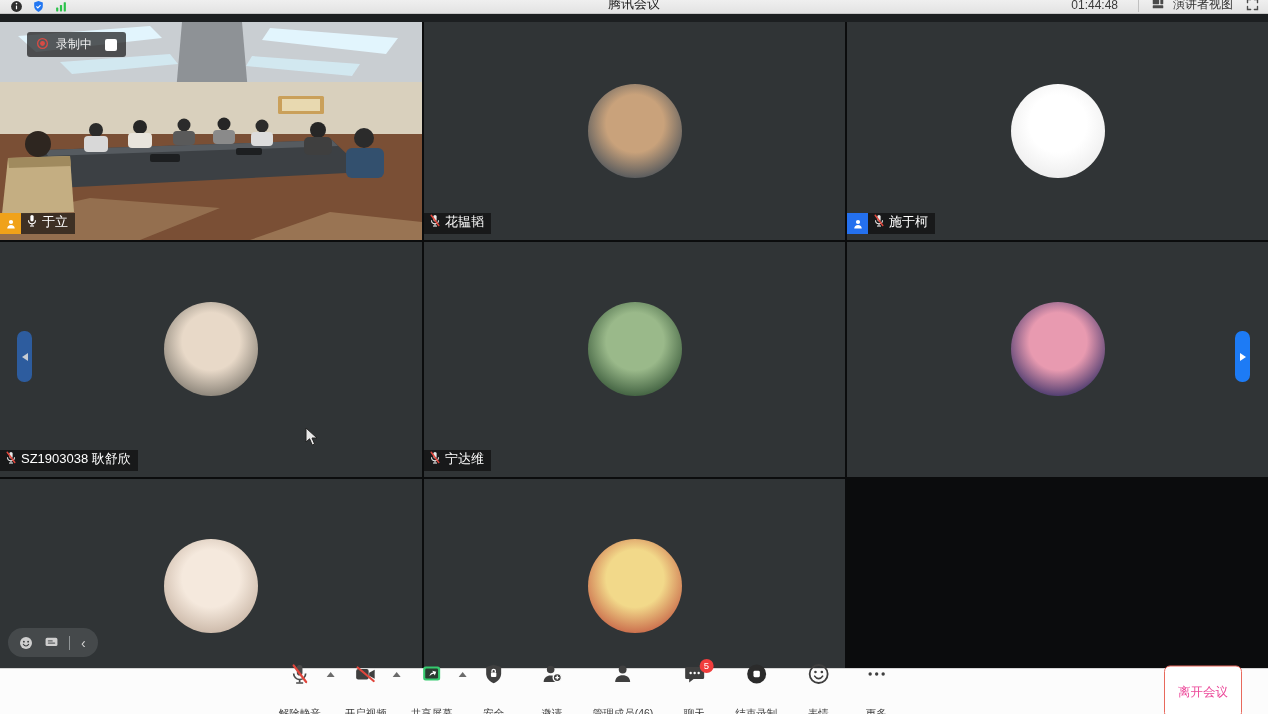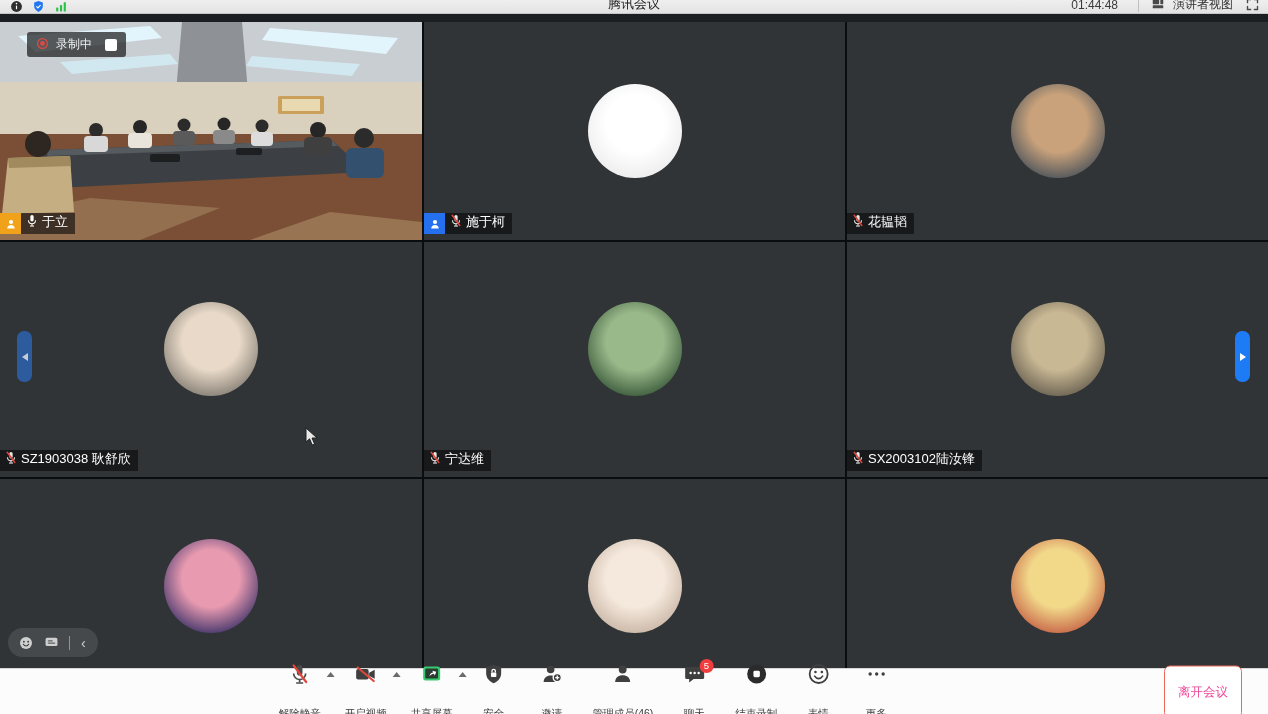--- a/index.html
+++ b/index.html
@@ -185,20 +185,38 @@
     <div class="rec-badge">
           <span><svg width="13" height="13" viewBox="0 0 24 24">
               <circle cx="12" cy="12" r="9" fill="none" stroke="#d84b44" stroke-width="2.4"></circle>
               <circle cx="12" cy="12" r="4.5" fill="#d84b44"></circle>
             </svg></span>
           <span class="rec-text">录制中</span>
           <span class="rec-stop"></span>
         </div>
       </div>
       <div class="tile">
+      <div class="avatar" style="background: radial-gradient(circle at 50% 42%, rgb(201, 162, 123) 0%, rgb(201, 162, 123) 40%, rgb(84, 88, 92) 78%);"></div>
+      <div class="name-label">
+
+        <span class="label-dark">
+          <span class="mic">
+              <svg width="14" height="15" viewBox="0 0 24 24">
+                <rect x="9.2" y="2.5" width="5.6" height="11" rx="2.8" fill="#e8e8e8"></rect>
+                <path d="M6 11.5a6 6 0 0 0 12 0" fill="none" stroke="#e8e8e8" stroke-width="1.8"></path>
+                <line x1="12" y1="17.5" x2="12" y2="21" stroke="#e8e8e8" stroke-width="1.8"></line>
+                <line x1="8.5" y1="21.5" x2="15.5" y2="21.5" stroke="#e8e8e8" stroke-width="1.8"></line>
+                <line x1="5.5" y1="3" x2="18.5" y2="20.5" stroke="#e0463c" stroke-width="2.6" stroke-linecap="round"></line>
+              </svg>
+            </span>
+          <span class="pname">花韫韬</span>
+        </span>
+      </div>
+    </div>
+      <div class="tile">
       <div class="avatar" style="background: radial-gradient(circle at 50% 42%, rgb(255, 255, 255) 0%, rgb(255, 255, 255) 40%, rgb(237, 237, 237) 78%);"></div>
       <div class="name-label">
         <span class="role-badge" style="background: rgb(36, 112, 238);">
             <svg width="12" height="12" viewBox="0 0 24 24">
               <circle cx="12" cy="8" r="4.2" fill="#fff"></circle>
               <path d="M4.5 21c0-4.4 3.3-7 7.5-7s7.5 2.6 7.5 7z" fill="#fff"></path>
             </svg>
           </span>
         <span class="label-dark">
           <span class="mic">
@@ -208,38 +226,20 @@
                 <line x1="12" y1="17.5" x2="12" y2="21" stroke="#e8e8e8" stroke-width="1.8"></line>
                 <line x1="8.5" y1="21.5" x2="15.5" y2="21.5" stroke="#e8e8e8" stroke-width="1.8"></line>
                 <line x1="5.5" y1="3" x2="18.5" y2="20.5" stroke="#e0463c" stroke-width="2.6" stroke-linecap="round"></line>
               </svg>
             </span>
           <span class="pname">施于柯</span>
         </span>
       </div>
     </div>
       <div class="tile">
-      <div class="avatar" style="background: radial-gradient(circle at 50% 42%, rgb(201, 162, 123) 0%, rgb(201, 162, 123) 40%, rgb(84, 88, 92) 78%);"></div>
-      <div class="name-label">
-
-        <span class="label-dark">
-          <span class="mic">
-              <svg width="14" height="15" viewBox="0 0 24 24">
-                <rect x="9.2" y="2.5" width="5.6" height="11" rx="2.8" fill="#e8e8e8"></rect>
-                <path d="M6 11.5a6 6 0 0 0 12 0" fill="none" stroke="#e8e8e8" stroke-width="1.8"></path>
-                <line x1="12" y1="17.5" x2="12" y2="21" stroke="#e8e8e8" stroke-width="1.8"></line>
-                <line x1="8.5" y1="21.5" x2="15.5" y2="21.5" stroke="#e8e8e8" stroke-width="1.8"></line>
-                <line x1="5.5" y1="3" x2="18.5" y2="20.5" stroke="#e0463c" stroke-width="2.6" stroke-linecap="round"></line>
-              </svg>
-            </span>
-          <span class="pname">花韫韬</span>
-        </span>
-      </div>
-    </div>
-      <div class="tile">
       <div class="avatar raised" style="background: radial-gradient(circle at 50% 42%, rgb(232, 217, 200) 0%, rgb(232, 217, 200) 40%, rgb(138, 131, 120) 78%);"></div>
       <div class="name-label">
 
         <span class="label-dark">
           <span class="mic">
               <svg width="14" height="15" viewBox="0 0 24 24">
                 <rect x="9.2" y="2.5" width="5.6" height="11" rx="2.8" fill="#e8e8e8"></rect>
                 <path d="M6 11.5a6 6 0 0 0 12 0" fill="none" stroke="#e8e8e8" stroke-width="1.8"></path>
                 <line x1="12" y1="17.5" x2="12" y2="21" stroke="#e8e8e8" stroke-width="1.8"></line>
                 <line x1="8.5" y1="21.5" x2="15.5" y2="21.5" stroke="#e8e8e8" stroke-width="1.8"></line>
@@ -258,38 +258,20 @@
           <span class="mic">
               <svg width="14" height="15" viewBox="0 0 24 24">
                 <rect x="9.2" y="2.5" width="5.6" height="11" rx="2.8" fill="#e8e8e8"></rect>
                 <path d="M6 11.5a6 6 0 0 0 12 0" fill="none" stroke="#e8e8e8" stroke-width="1.8"></path>
                 <line x1="12" y1="17.5" x2="12" y2="21" stroke="#e8e8e8" stroke-width="1.8"></line>
                 <line x1="8.5" y1="21.5" x2="15.5" y2="21.5" stroke="#e8e8e8" stroke-width="1.8"></line>
                 <line x1="5.5" y1="3" x2="18.5" y2="20.5" stroke="#e0463c" stroke-width="2.6" stroke-linecap="round"></line>
               </svg>
             </span>
           <span class="pname">宁达维</span>
-        </span>
-      </div>
-    </div>
-      <div class="tile">
-      <div class="avatar raised" style="background: radial-gradient(circle at 50% 42%, rgb(201, 184, 148) 0%, rgb(201, 184, 148) 40%, rgb(110, 101, 84) 78%);"></div>
-      <div class="name-label">
-
-        <span class="label-dark">
-          <span class="mic">
-              <svg width="14" height="15" viewBox="0 0 24 24">
-                <rect x="9.2" y="2.5" width="5.6" height="11" rx="2.8" fill="#e8e8e8"></rect>
-                <path d="M6 11.5a6 6 0 0 0 12 0" fill="none" stroke="#e8e8e8" stroke-width="1.8"></path>
-                <line x1="12" y1="17.5" x2="12" y2="21" stroke="#e8e8e8" stroke-width="1.8"></line>
-                <line x1="8.5" y1="21.5" x2="15.5" y2="21.5" stroke="#e8e8e8" stroke-width="1.8"></line>
-                <line x1="5.5" y1="3" x2="18.5" y2="20.5" stroke="#e0463c" stroke-width="2.6" stroke-linecap="round"></line>
-              </svg>
-            </span>
-          <span class="pname">SX2003102陆汝锋</span>
         </span>
       </div>
     </div>
       <div class="tile">
       <div class="avatar raised" style="background: radial-gradient(circle at 50% 42%, rgb(232, 154, 176) 0%, rgb(232, 154, 176) 40%, rgb(74, 58, 110) 78%);"></div>
 
     </div>
       <div class="tile">
       <div class="avatar raised" style="background: radial-gradient(circle at 50% 42%, rgb(245, 233, 221) 0%, rgb(245, 233, 221) 40%, rgb(203, 184, 168) 78%);"></div>
 

